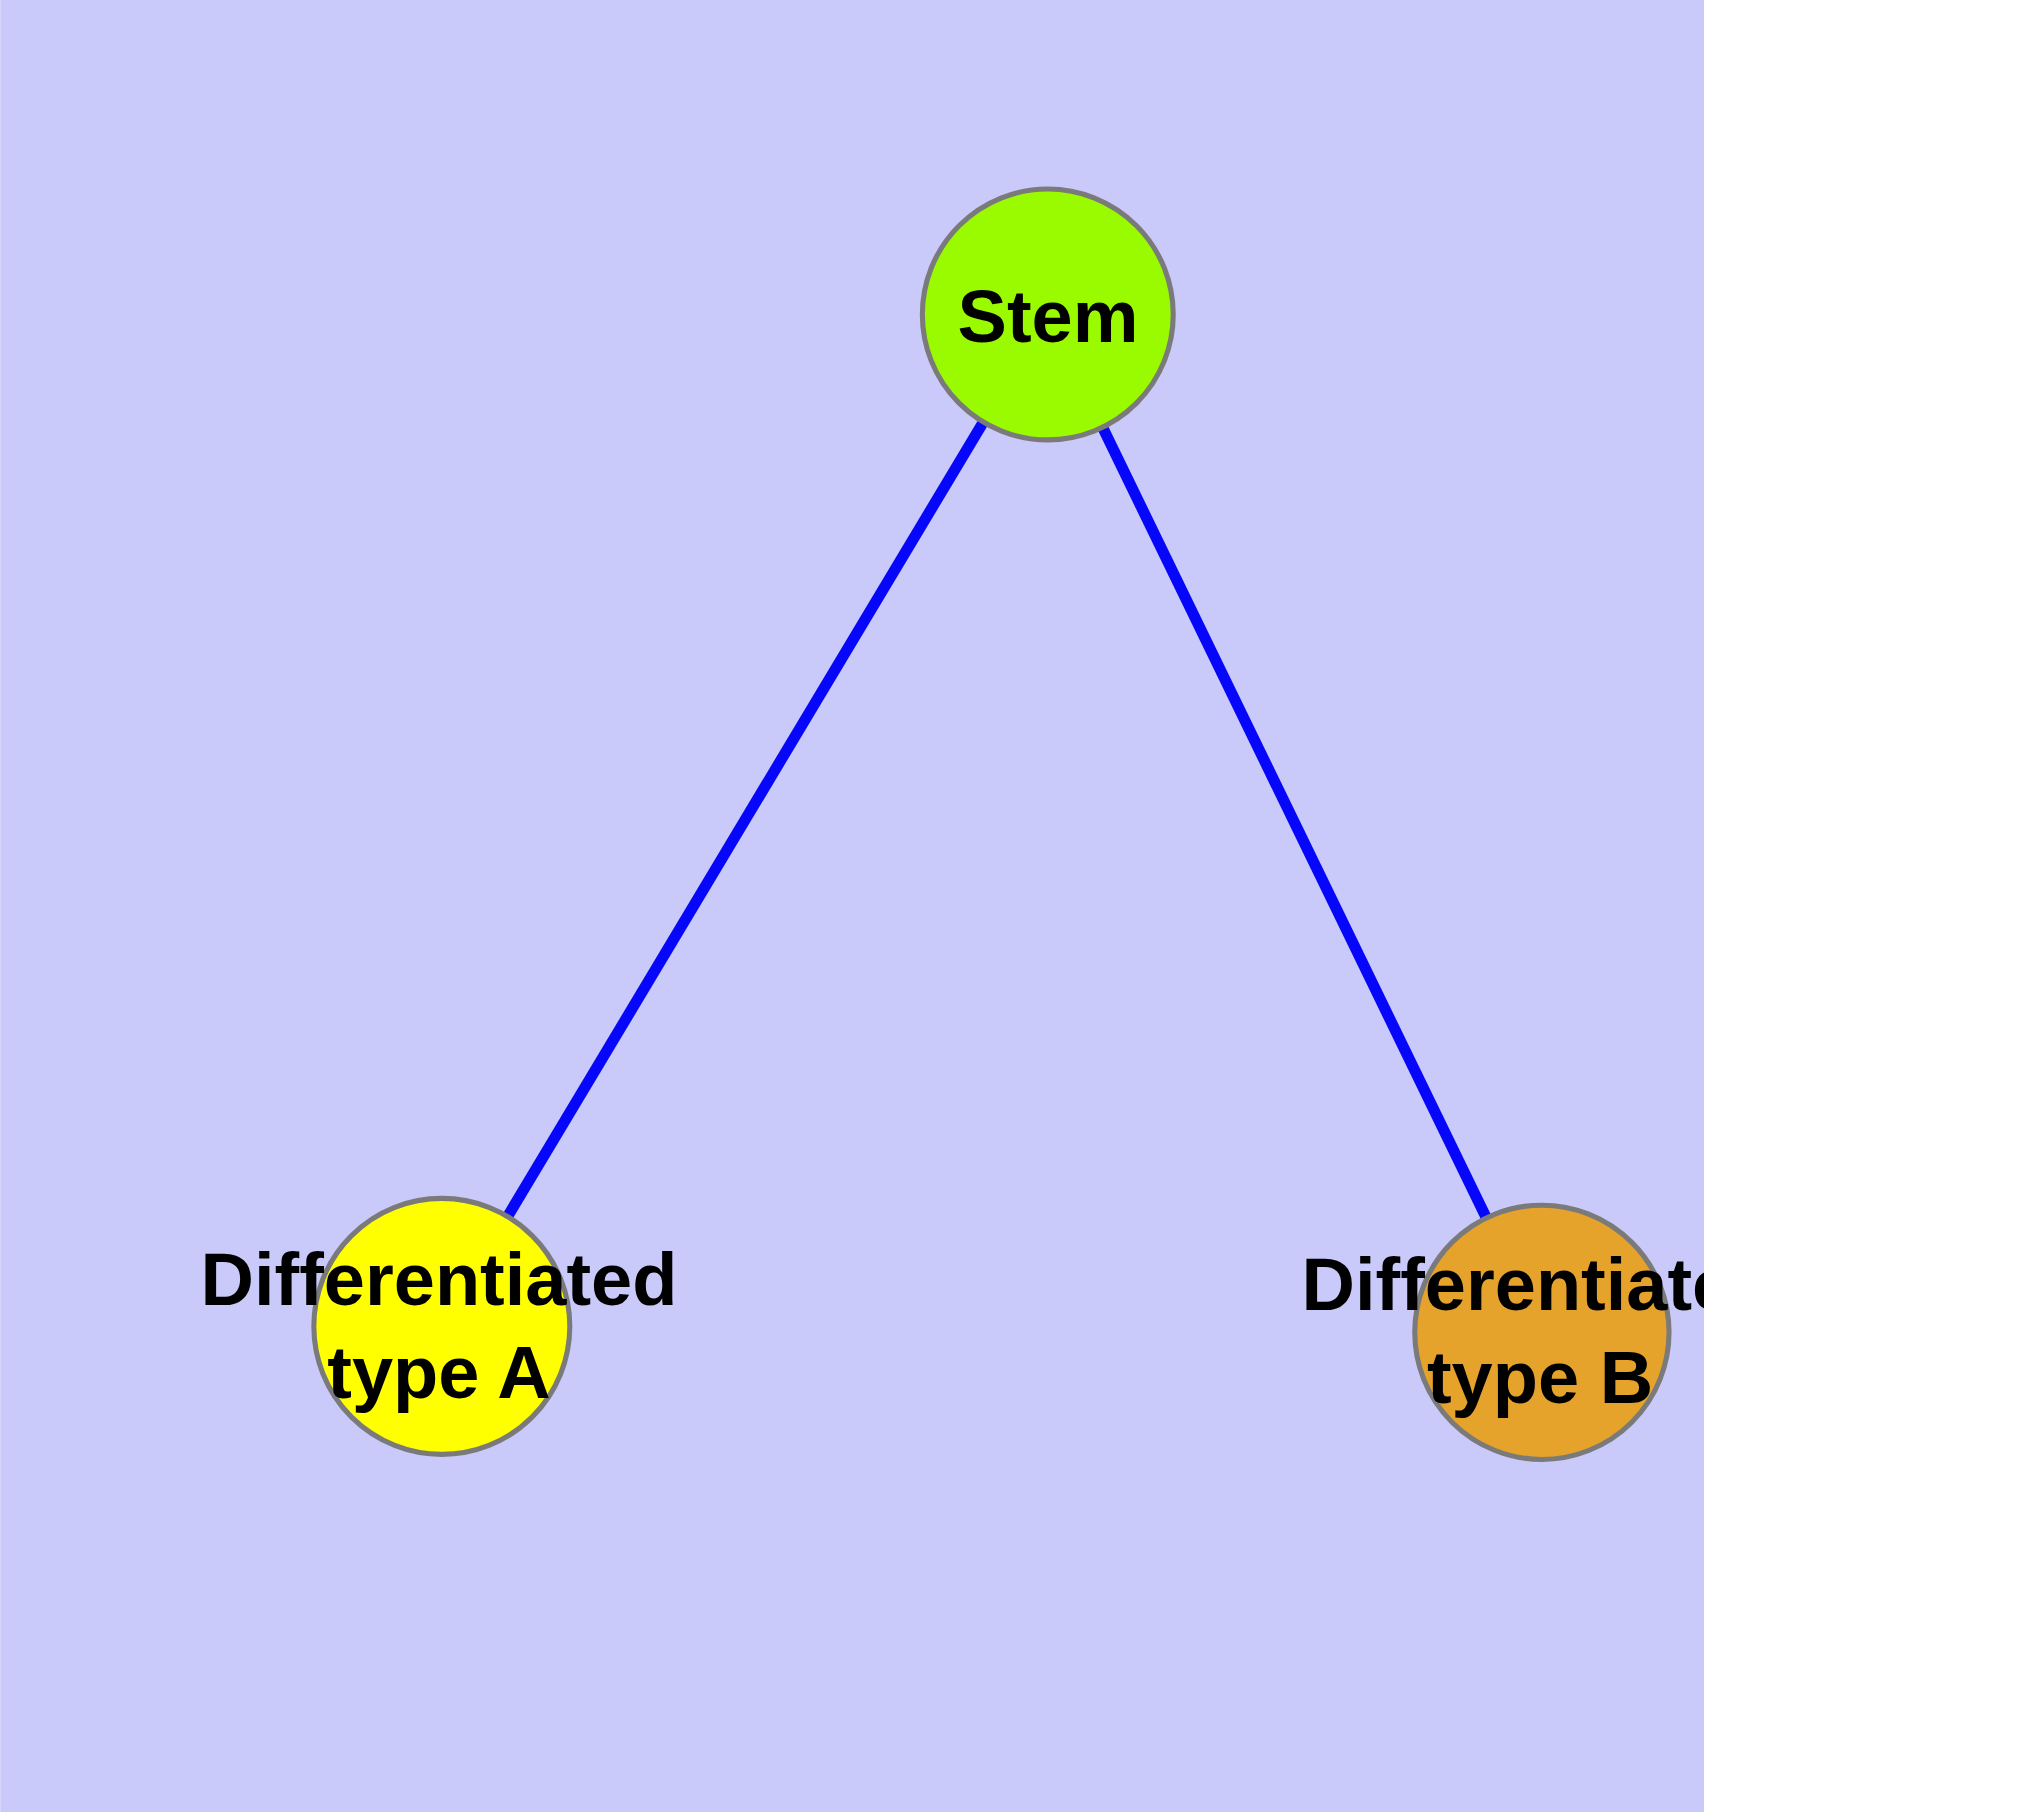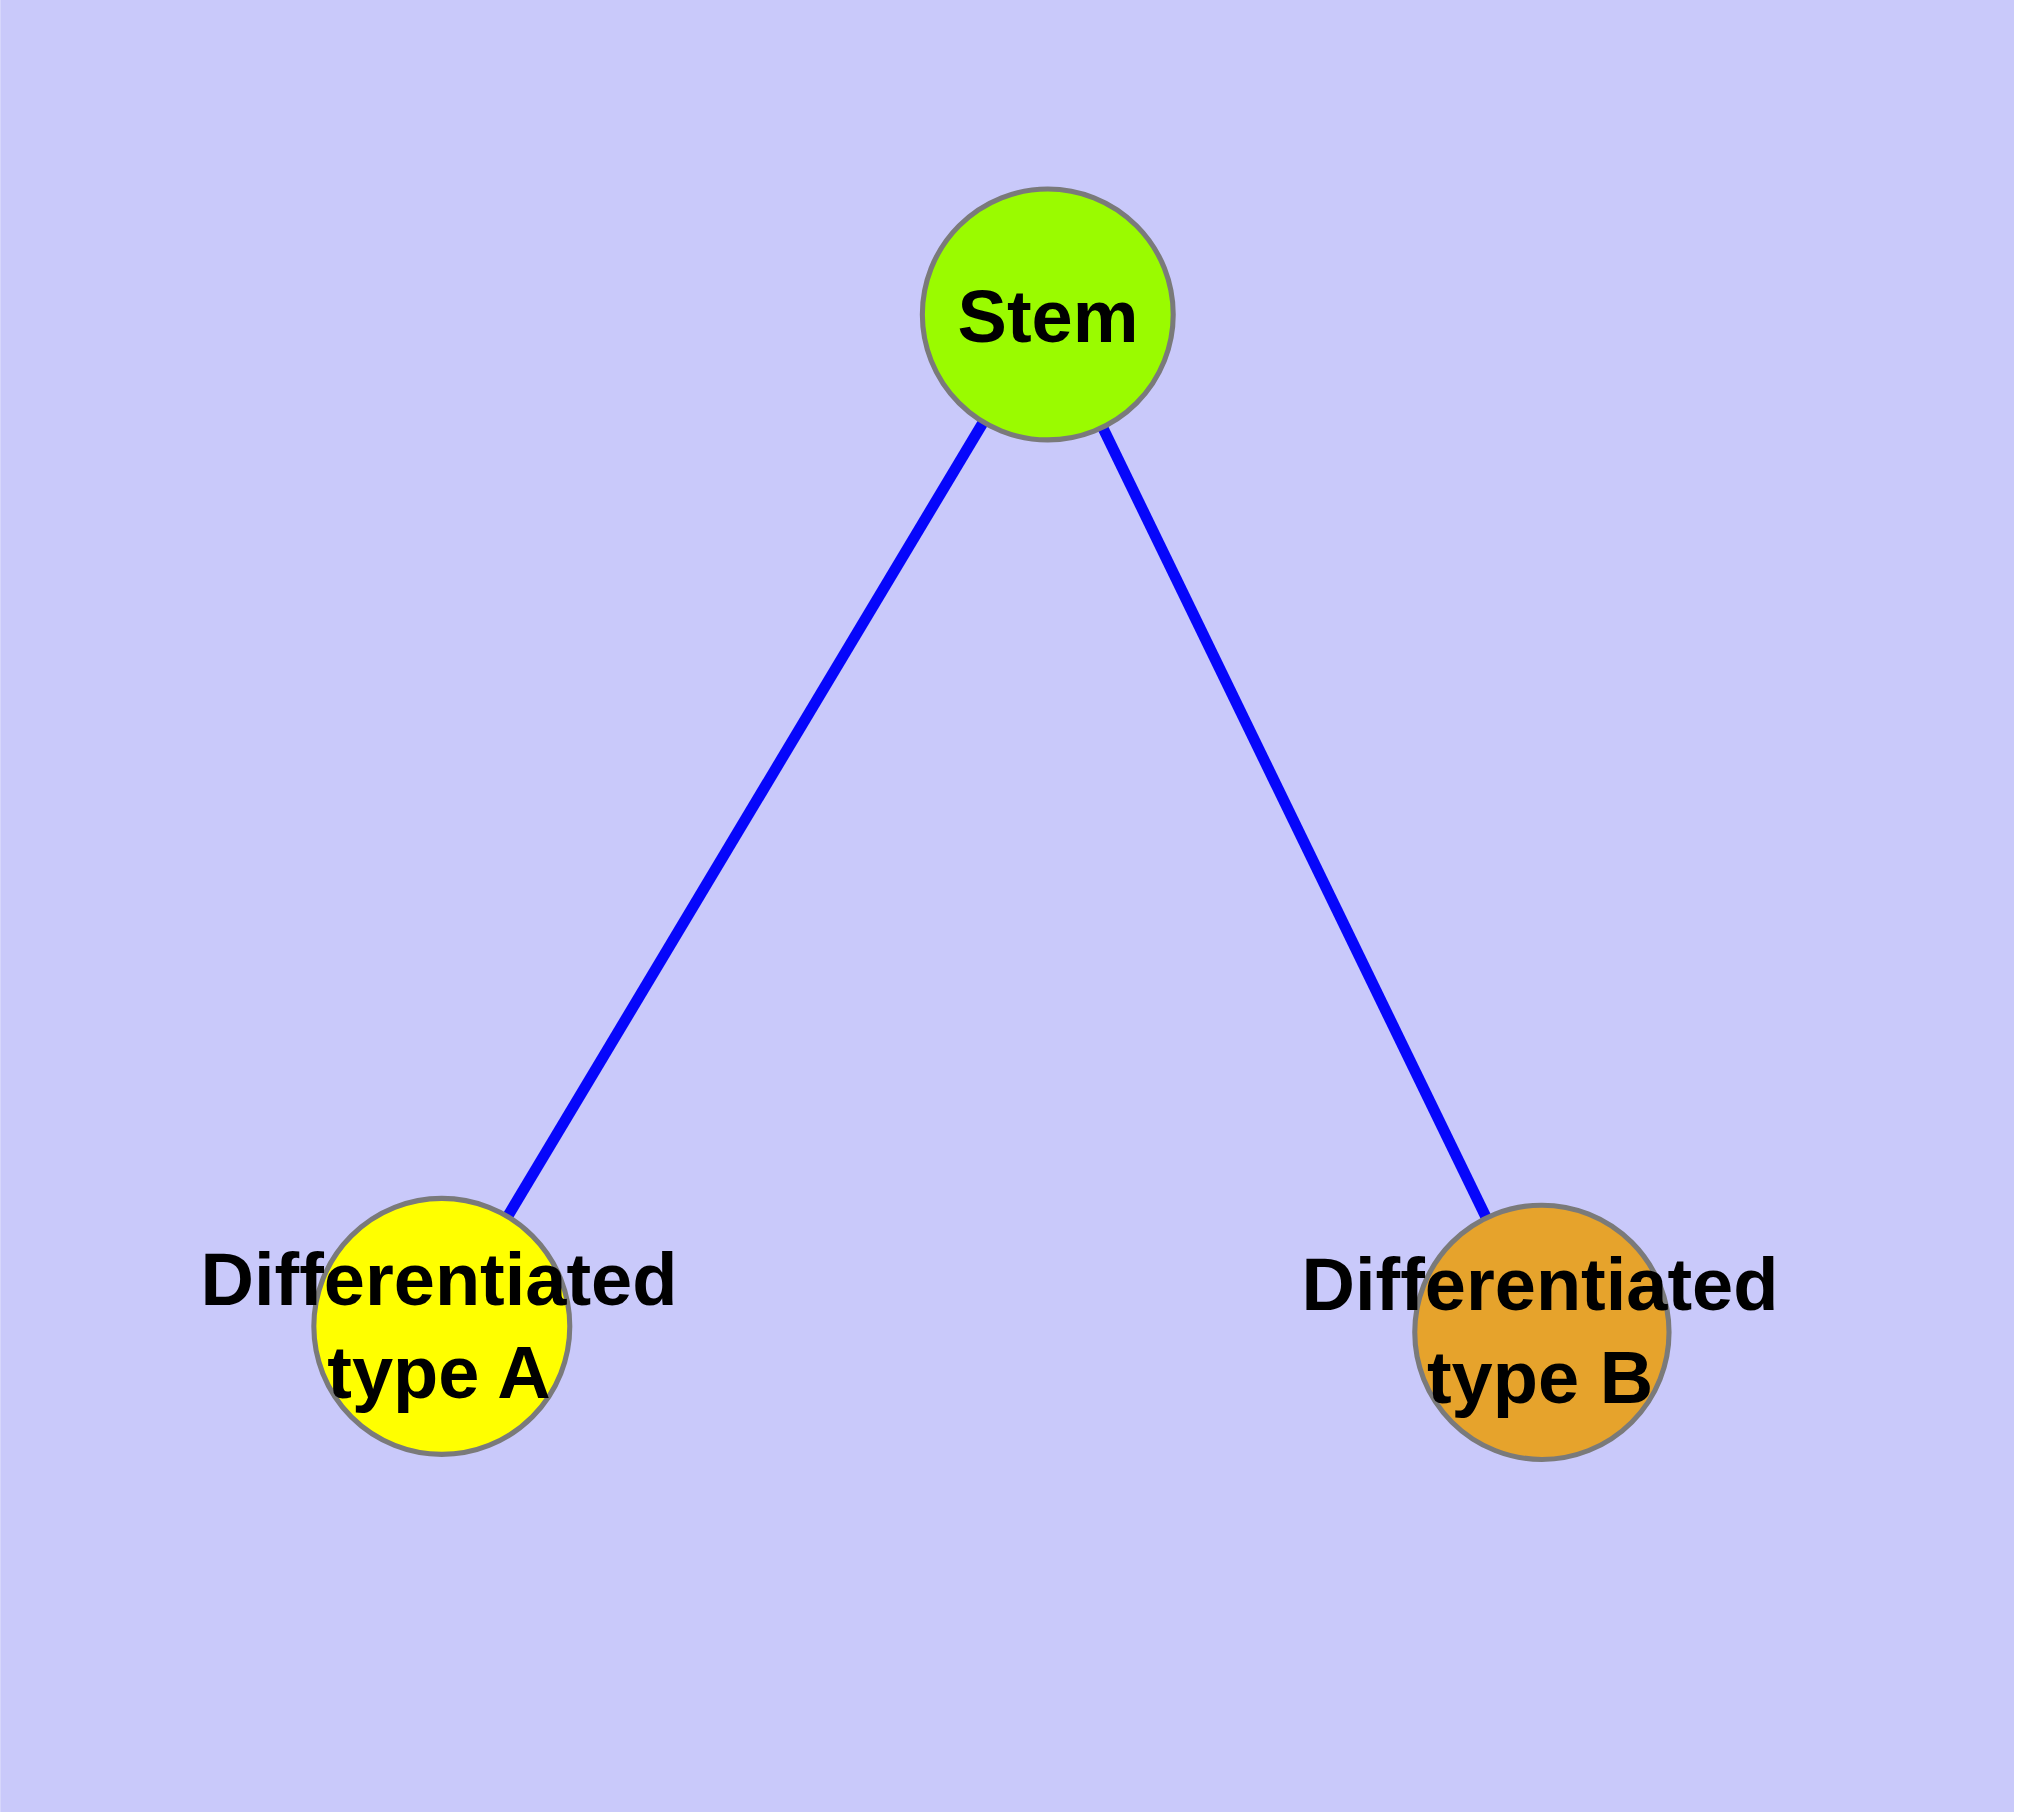--- a/index.html
+++ b/index.html
@@ -2,21 +2,21 @@
 <html style="font-size:13.6px"><head>
 <meta charset="utf-8">
 <style>
   html, body {
     margin: 0;
     padding: 0;
     background: #ffffff;
   }
   .canvas {
     position: relative;
-    width: 2014px;
+    width: 1704px;
     height: 1812px;
     overflow: hidden;
     font-family: "Liberation Sans", sans-serif;
   }
   .canvas svg {
     position: absolute;
     left: 0;
     top: 0;
     display: block;
   }

